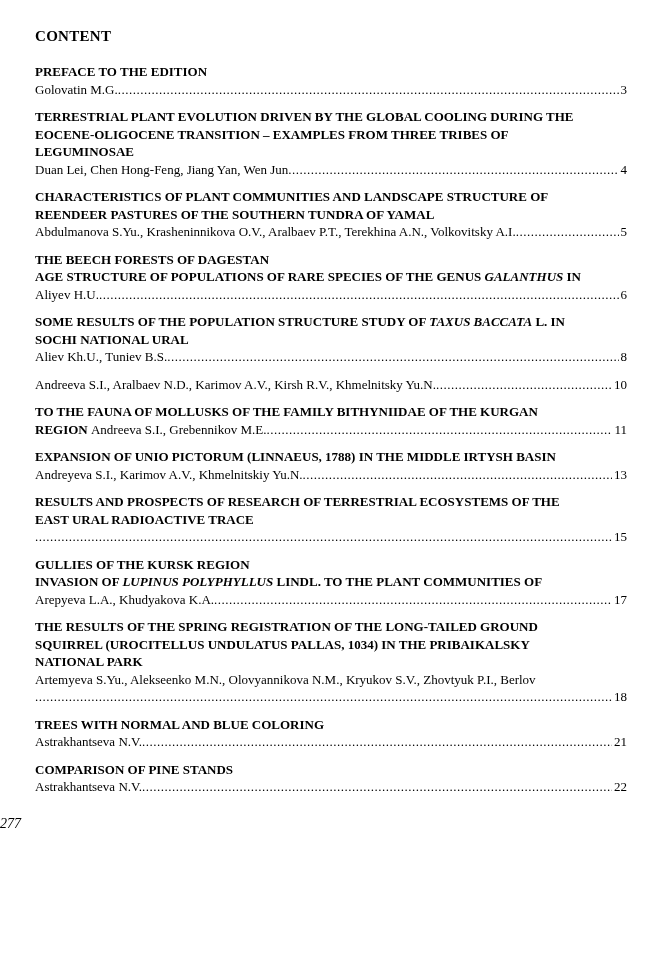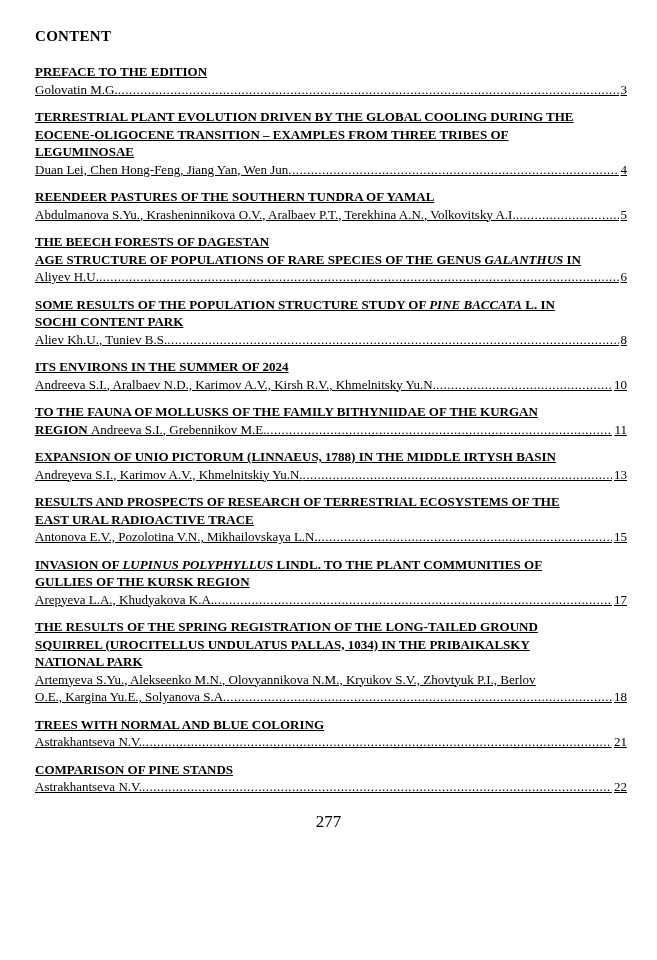--- a/index.html
+++ b/index.html
@@ -15,21 +15,21 @@
     padding: 28px 30px 0 35px;
     overflow: hidden;
   }
   .heading {
     font-size: 15px;
     font-weight: bold;
     letter-spacing: 0.3px;
     margin-bottom: 18px;
   }
   .entry { margin-bottom: 10px; }
-  .line { line-height: 17.5px; text-decoration: underline; }
+  .line { line-height: 17.5px; }
   .b { font-weight: bold; }
   .i { font-style: italic; }
   .leader-line {
     display: flex;
     align-items: flex-end;
   }
   .leader-line .line-text { white-space: nowrap; flex: 0 1 auto; }
   .dots {
     flex: 1 1 auto;
     min-width: 6px;
@@ -39,22 +39,23 @@
   }
   .pagenum {
     flex: 0 0 auto;
     padding-left: 2px;
   }
   .footer-pagenum {
     position: absolute;
     bottom: 28px;
     left: 0;
     right: 0;
-    text-align: center;
-    font-size: 17px;
+    text-align: left;
+    font-size: 14px;
+    font-style: italic;
   }
 </style>
 </head>
 <body>
 
 <div class="page">
   <div class="heading">CONTENT</div>
   <div>
       <div class="entry">
         <div class="line"><span class="line-text"><span class="b ">PREFACE TO THE EDITION</span></span></div>
@@ -68,47 +69,47 @@
         <div class="line"><span class="line-text"><span class="b ">TERRESTRIAL PLANT EVOLUTION DRIVEN BY THE GLOBAL COOLING DURING THE</span></span></div>
         <div class="line"><span class="line-text"><span class="b ">EOCENE-OLIGOCENE TRANSITION – EXAMPLES FROM THREE TRIBES OF</span></span></div>
         <div class="line"><span class="line-text"><span class="b ">LEGUMINOSAE</span></span></div>
         <div class="line leader-line">
           <span class="line-text"><span>Duan Lei, Chen Hong-Feng, Jiang Yan, Wen Jun</span></span>
           <span class="dots"> ............................................................................................................................................................................................................................................................................................................</span>
           <span class="pagenum">4</span>
         </div>
       </div>
       <div class="entry">
+        <div class="line"><span class="line-text"><span class="b ">CHARACTERISTICS OF PLANT COMMUNITIES AND LANDSCAPE STRUCTURE OF</span></span></div>
         <div class="line"><span class="line-text"><span class="b ">REENDEER PASTURES OF THE SOUTHERN TUNDRA OF YAMAL</span></span></div>
         <div class="line leader-line">
           <span class="line-text"><span>Abdulmanova S.Yu., Krasheninnikova O.V., Aralbaev P.T., Terekhina A.N., Volkovitsky A.I.</span></span>
           <span class="dots"> ............................................................................................................................................................................................................................................................................................................</span>
           <span class="pagenum">5</span>
         </div>
       </div>
       <div class="entry">
         <div class="line"><span class="line-text"><span class="b ">THE BEECH FORESTS OF DAGESTAN</span></span></div>
         <div class="line"><span class="line-text"><span class="b ">AGE STRUCTURE OF POPULATIONS OF RARE SPECIES OF THE GENUS </span><span class="b i">GALANTHUS</span><span class="b "> IN</span></span></div>
         <div class="line leader-line">
           <span class="line-text"><span>Aliyev H.U.</span></span>
           <span class="dots"> ............................................................................................................................................................................................................................................................................................................</span>
           <span class="pagenum">6</span>
         </div>
       </div>
       <div class="entry">
-        <div class="line"><span class="line-text"><span class="b ">SOME RESULTS OF THE POPULATION STRUCTURE STUDY OF </span><span class="b i">PINE BACCATA</span><span class="b "> L. IN</span></span></div>
-        <div class="line"><span class="line-text"><span class="b ">SOCHI CONTENT PARK</span></span></div>
+        <div class="line"><span class="line-text"><span class="b ">SOME RESULTS OF THE POPULATION STRUCTURE STUDY OF </span><span class="b i">TAXUS BACCATA</span><span class="b "> L. IN</span></span></div>
+        <div class="line"><span class="line-text"><span class="b ">SOCHI NATIONAL URAL</span></span></div>
         <div class="line leader-line">
           <span class="line-text"><span>Aliev Kh.U., Tuniev B.S.</span></span>
           <span class="dots"> ............................................................................................................................................................................................................................................................................................................</span>
           <span class="pagenum">8</span>
         </div>
       </div>
       <div class="entry">
-        <div class="line"><span class="line-text"><span class="b ">ITS ENVIRONS IN THE SUMMER OF 2024</span></span></div>
         <div class="line leader-line">
           <span class="line-text"><span>Andreeva S.I., Aralbaev N.D., Karimov A.V., Kirsh R.V., Khmelnitsky Yu.N.</span></span>
           <span class="dots"> ............................................................................................................................................................................................................................................................................................................</span>
           <span class="pagenum">10</span>
         </div>
       </div>
       <div class="entry">
         <div class="line"><span class="line-text"><span class="b ">TO THE FAUNA OF MOLLUSKS OF THE FAMILY BITHYNIIDAE OF THE KURGAN</span></span></div>
         <div class="line leader-line">
           <span class="line-text"><span class="b ">REGION </span><span>Andreeva S.I., Grebennikov M.E.</span></span>
@@ -121,41 +122,39 @@
         <div class="line leader-line">
           <span class="line-text"><span>Andreyeva S.I., Karimov A.V., Khmelnitskiy Yu.N.</span></span>
           <span class="dots"> ............................................................................................................................................................................................................................................................................................................</span>
           <span class="pagenum">13</span>
         </div>
       </div>
       <div class="entry">
         <div class="line"><span class="line-text"><span class="b ">RESULTS AND PROSPECTS OF RESEARCH OF TERRESTRIAL ECOSYSTEMS OF THE</span></span></div>
         <div class="line"><span class="line-text"><span class="b ">EAST URAL RADIOACTIVE TRACE</span></span></div>
         <div class="line leader-line">
-          <span class="line-text"><span>Antonova E.V., Pozolotina V.N., Mikhailovskaya L.N.</span></span>
           <span class="dots"> ............................................................................................................................................................................................................................................................................................................</span>
           <span class="pagenum">15</span>
         </div>
       </div>
       <div class="entry">
+        <div class="line"><span class="line-text"><span class="b ">GULLIES OF THE KURSK REGION</span></span></div>
         <div class="line"><span class="line-text"><span class="b ">INVASION OF </span><span class="b i">LUPINUS POLYPHYLLUS</span><span class="b "> LINDL. TO THE PLANT COMMUNITIES OF</span></span></div>
-        <div class="line"><span class="line-text"><span class="b ">GULLIES OF THE KURSK REGION</span></span></div>
         <div class="line leader-line">
           <span class="line-text"><span>Arepyeva L.A., Khudyakova K.A.</span></span>
           <span class="dots"> ............................................................................................................................................................................................................................................................................................................</span>
           <span class="pagenum">17</span>
         </div>
       </div>
       <div class="entry">
         <div class="line"><span class="line-text"><span class="b ">THE RESULTS OF THE SPRING REGISTRATION OF THE LONG-TAILED GROUND</span></span></div>
         <div class="line"><span class="line-text"><span class="b ">SQUIRREL (UROCITELLUS UNDULATUS PALLAS, 1034) IN THE PRIBAIKALSKY</span></span></div>
         <div class="line"><span class="line-text"><span class="b ">NATIONAL PARK</span></span></div>
         <div class="line"><span class="line-text"><span>Artemyeva S.Yu., Alekseenko M.N., Olovyannikova N.M., Kryukov S.V., Zhovtyuk P.I., Berlov</span></span></div>
         <div class="line leader-line">
-          <span class="line-text"><span>O.E., Kargina Yu.E., Solyanova S.A.</span></span>
           <span class="dots"> ............................................................................................................................................................................................................................................................................................................</span>
           <span class="pagenum">18</span>
         </div>
       </div>
       <div class="entry">
         <div class="line"><span class="line-text"><span class="b ">TREES WITH NORMAL AND BLUE COLORING</span></span></div>
         <div class="line leader-line">
           <span class="line-text"><span>Astrakhantseva N.V.</span></span>
           <span class="dots"> ............................................................................................................................................................................................................................................................................................................</span>
           <span class="pagenum">21</span>

